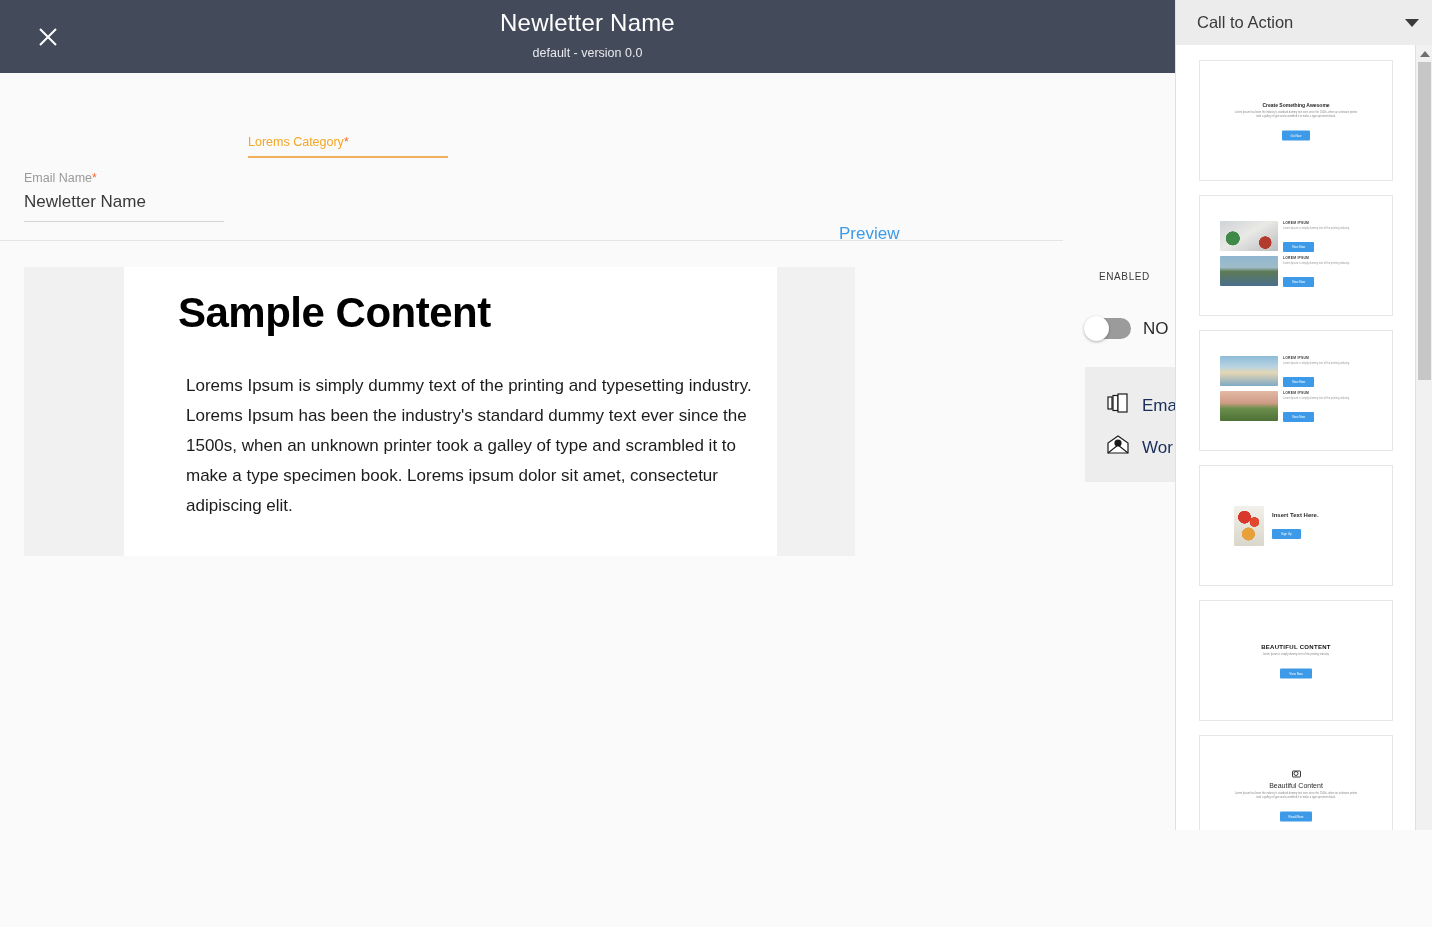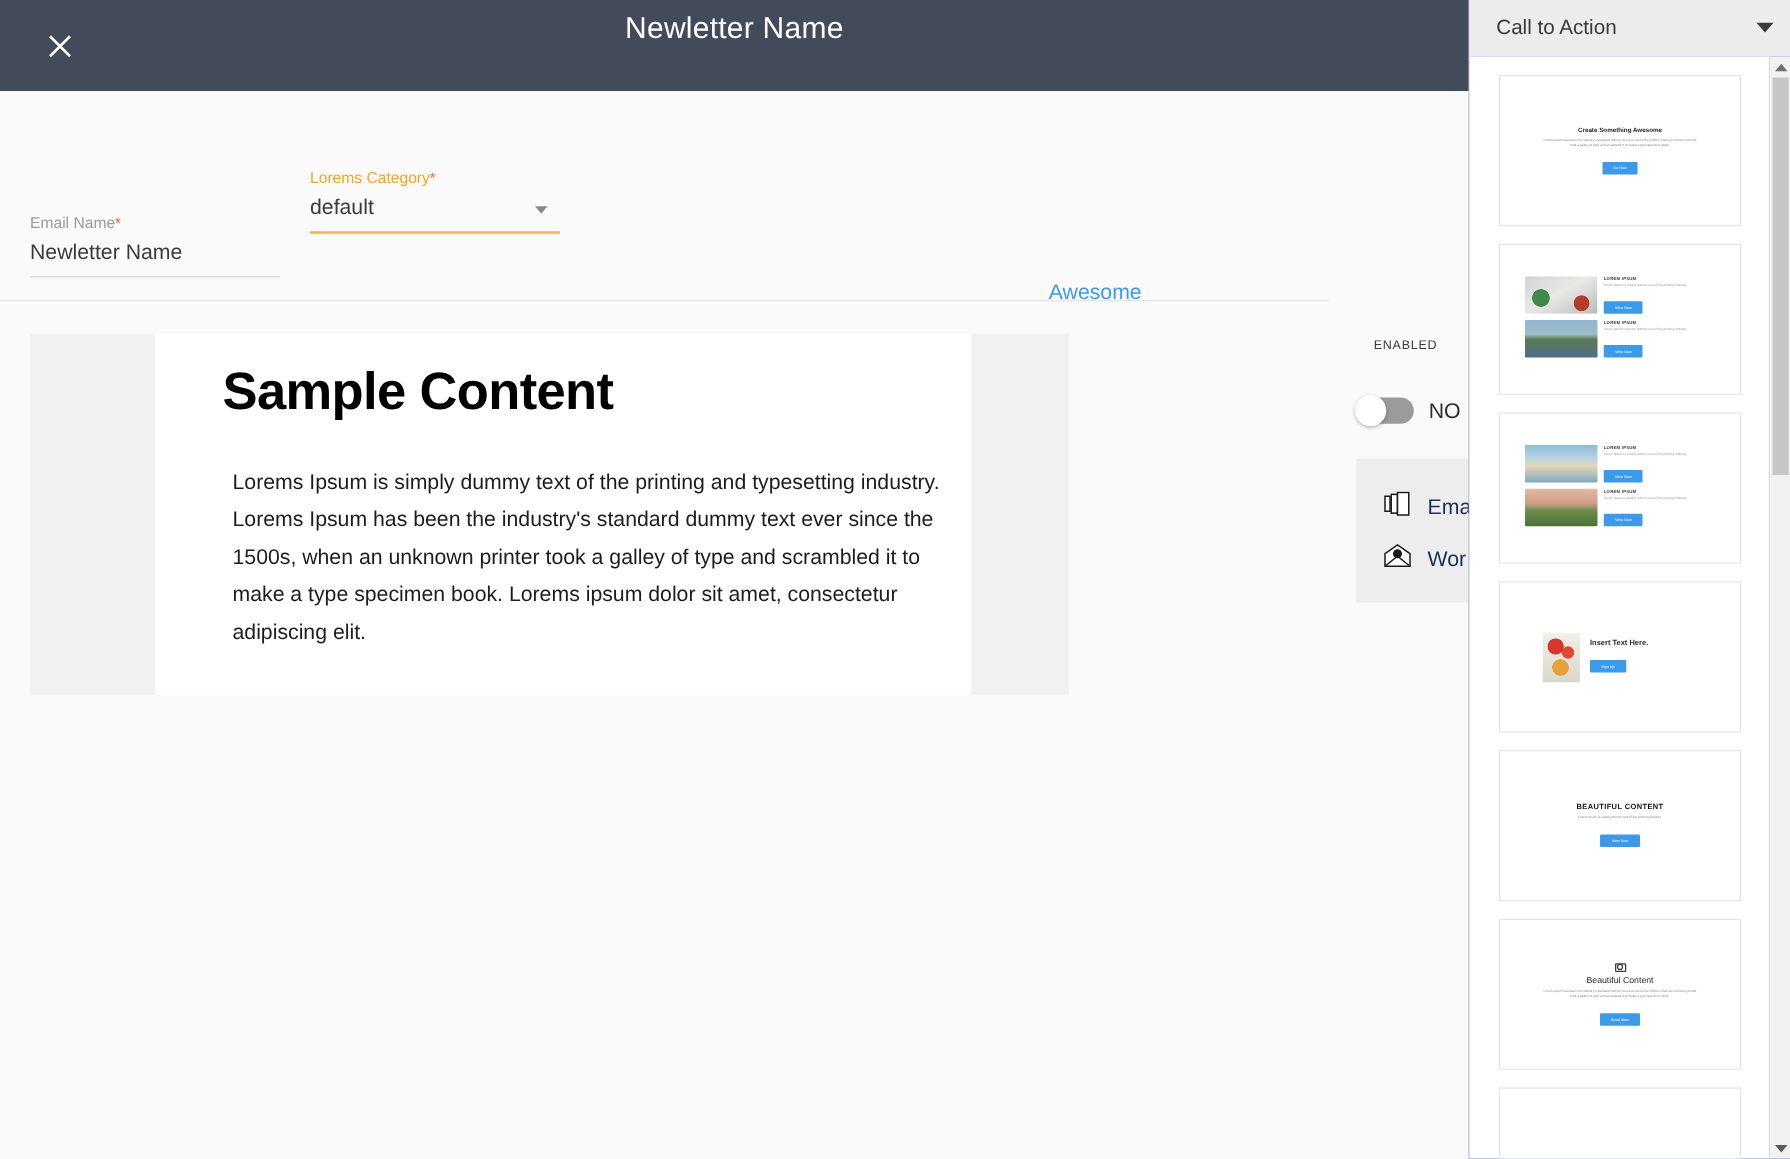--- a/index.html
+++ b/index.html
@@ -148,22 +148,22 @@
     display: flex; align-items: center; gap: 13px;
     font-size: 17px; color: #1a2e5a;
     cursor: pointer;
   }
   .menu-item.m1 { top: 26px; }
   .menu-item.m2 { top: 68px; }
 
   
   .cta-sidebar {
     position: absolute; right: 0; top: 0;
-    width: 257px; height: 927px;
-    background: #1d4ed8;
+    width: 257px; height: 830px;
+    background: #22c55e;
     border-left: 1px solid #e0e0e0;
     overflow: hidden;
   }
   .cta-header {
     position: absolute; top: 0; left: 0;
     width: 257px; height: 45px;
     background: #ececec;
     display: flex; align-items: center;
     padding: 0 14px 0 21px;
     cursor: pointer;
@@ -292,44 +292,41 @@
 
 <div id="app">
 
   <div class="header">
     <div class="close-btn">
       <svg width="22" height="22" viewBox="0 0 22 22">
         <path d="M3 3 L19 19 M19 3 L3 19" stroke="#ffffff" stroke-width="2" fill="none"></path>
       </svg>
     </div>
     <div class="header-title">Newletter Name</div>
+    <div class="header-sub">default - version 0.0</div>
   </div>
 
   <div class="formbar">
 
     <div class="field" id="field-name">
       <div class="field-label">
         <span>Email Name</span><span class="req">*</span>
       </div>
       <div class="field-value">Newletter Name</div>
       <div class="underline"></div>
     </div>
 
     <div class="field" id="field-cat">
       <div class="field-label accent">
         <span>Lorems Category</span><span class="req">*</span>
       </div>
-      <div style="position:relative">
-        <div class="field-value">default</div>
-        <div class="caret-down"></div>
-      </div>
       <div class="underline accent"></div>
     </div>
 
-    <div class="preview-link">Awesome</div>
+    <div class="preview-link">Preview</div>
 
     <div class="expand-btn">
       <svg width="14" height="20" viewBox="0 0 14 20">
         <path d="M3 3 L11 10 L3 17" stroke="#5a5a5a" stroke-width="1.7" fill="none"></path>
       </svg>
     </div>
   </div>
 
   <div class="canvas">
     <div class="content-strip">

